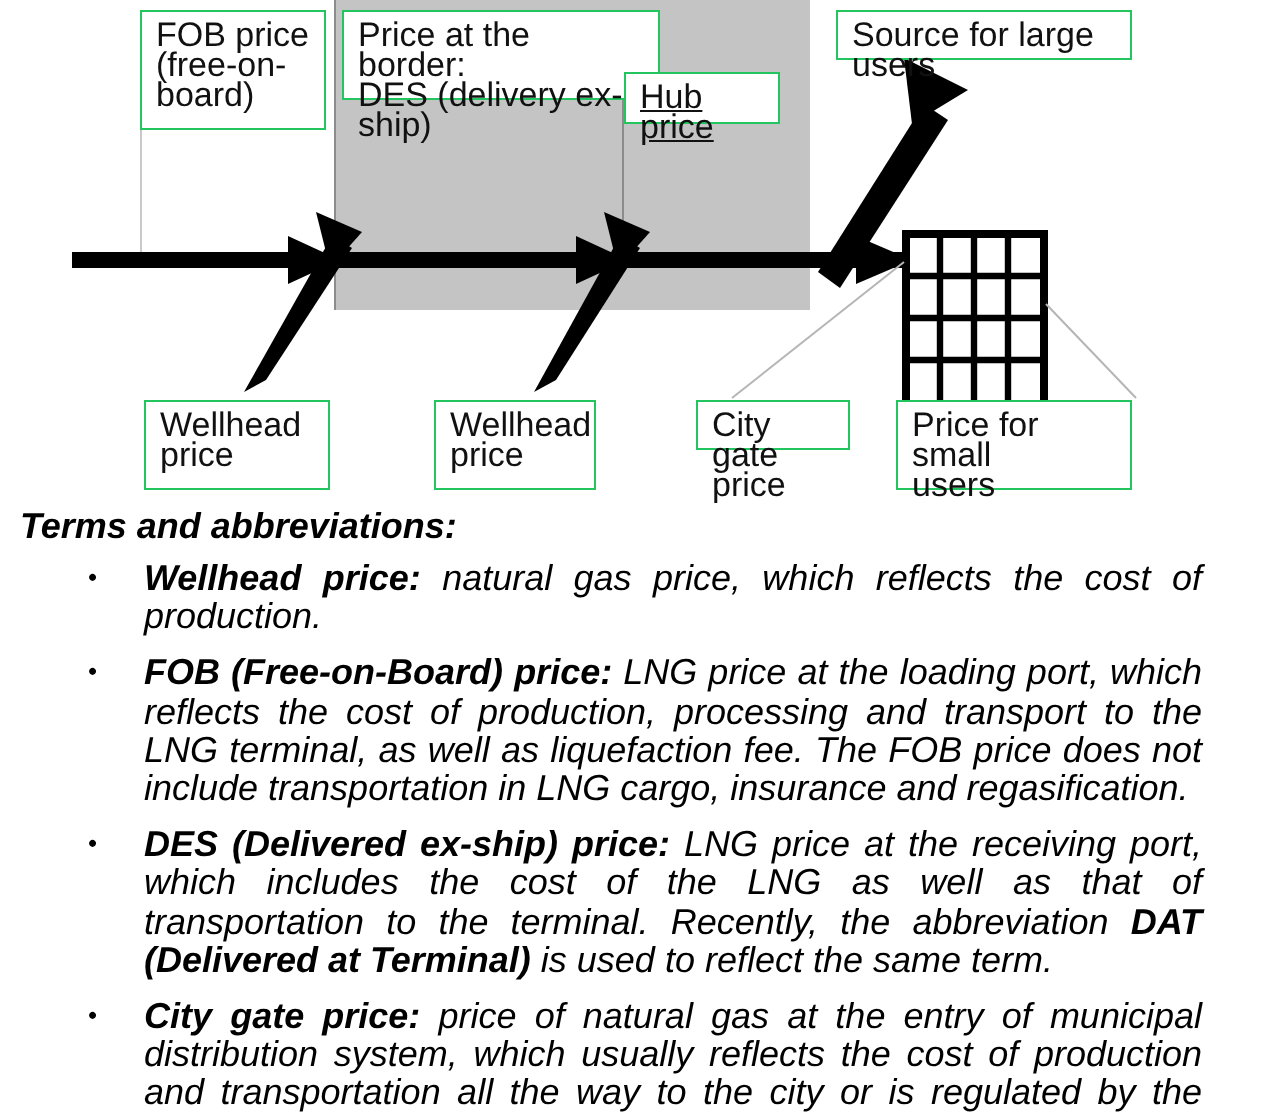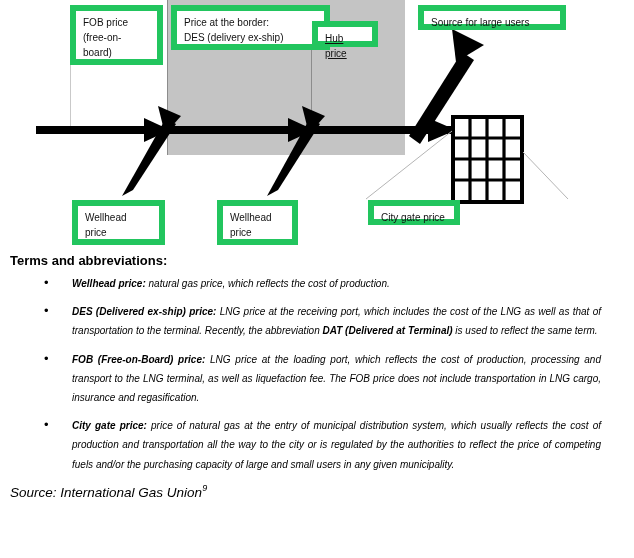--- a/index.html
+++ b/index.html
@@ -27,63 +27,64 @@
   #diagram-svg {
     position: absolute;
     left: 0;
     top: 0;
   }
 
   .node-box {
     position: absolute;
     box-sizing: border-box;
     background: #ffffff;
-    border: 6px solid #22c55e;
-    font-family: "Liberation Sans", sans-serif;
-    font-size: 10px;
+    border: 1px solid #22c55e;
+    font-family: "Liberation Sans", sans-serif;
+    font-size: 17px;
     line-height: 15px;
     color: #111111;
     padding: 4px 6px 4px 7px;
     white-space: pre-line;
   }
 
   
   #box-fob        { left: 70px;  top: 5px;   width: 93px;  height: 60px; }
   #box-border     { left: 171px; top: 5px;   width: 159px; height: 45px; }
-  #box-hub        { left: 312px; top: 21px;  width: 66px;  height: 26px; text-decoration: underline; }
+  #box-hub        { left: 312px; top: 36px;  width: 78px;  height: 26px; text-decoration: underline; }
   #box-large      { left: 418px; top: 5px;   width: 148px; height: 25px; }
   #box-wellhead-1 { left: 72px;  top: 200px; width: 93px;  height: 45px; }
   #box-wellhead-2 { left: 217px; top: 200px; width: 81px;  height: 45px; }
-  #box-citygate   { left: 368px; top: 200px; width: 92px;  height: 25px; }
+  #box-citygate   { left: 348px; top: 200px; width: 77px;  height: 25px; }
   #box-small      { left: 448px; top: 200px; width: 118px; height: 45px; }
 
   
   #doc {
     position: absolute;
     left: 0;
     top: 248px;
     width: 634px;
   }
   .terms-heading {
     font-family: "Liberation Sans", sans-serif;
+    font-style: italic;
     font-weight: bold;
-    font-size: 13px;
+    font-size: 18px;
     margin: 5px 0 6px 10px;
   }
   ul.terms-list {
     list-style: none;
     margin: 0;
     padding: 0;
   }
   ul.terms-list li {
     position: relative;
     margin: 0 33px 9px 72px;
     font-family: "Liberation Sans", sans-serif;
     font-style: italic;
-    font-size: 10px;
+    font-size: 18px;
     line-height: 19.2px;
     text-align: justify;
     text-justify: inter-word;
   }
   ul.terms-list li::before {
     content: "\2022";
     position: absolute;
     left: -28px;
     top: -1px;
     font-style: normal;
@@ -172,40 +173,42 @@
   <div class="node-box" id="box-large">Source for large users</div>
 
   <div class="node-box" id="box-wellhead-1">Wellhead
 price</div>
 
   <div class="node-box" id="box-wellhead-2">Wellhead
 price</div>
 
   <div class="node-box" id="box-citygate">City gate price</div>
 
+  <div class="node-box" id="box-small">Price for small
+users</div>
 </div>
 
 <div id="doc">
 
   <div class="terms-heading">Terms and abbreviations:</div>
 
   <ul class="terms-list">
 
     <li>
       <span class="term-name">Wellhead price:</span><span> natural gas price, which reflects the cost of production.</span>
     </li>
 
     <li>
+      <span class="term-name">FOB (Free-on-Board) price:</span><span> LNG price at the loading port, which reflects the cost of production, processing and transport to the LNG terminal, as well as liquefaction fee. The FOB price does not include transportation in LNG cargo, insurance and regasification.</span>
+    </li>
+
+    <li>
       <span class="term-name">DES (Delivered ex-ship) price:</span><span> LNG price at the receiving port, which includes the cost of the LNG as well as that of transportation to the terminal. Recently, the abbreviation </span><span class="term-inline-bold">DAT (Delivered at Terminal)</span><span> is used to reflect the same term.</span>
     </li>
 
-    <li>
-      <span class="term-name">FOB (Free-on-Board) price:</span><span> LNG price at the loading port, which reflects the cost of production, processing and transport to the LNG terminal, as well as liquefaction fee. The FOB price does not include transportation in LNG cargo, insurance and regasification.</span>
-    </li>
-
 
     <li>
       <span class="term-name">City gate price:</span><span> price of natural gas at the entry of municipal distribution system, which usually reflects the cost of production and transportation all the way to the city or is regulated by the authorities to reflect the price of competing fuels and/or the purchasing capacity of large and small users in any given municipality.</span>
     </li>
   </ul>
 
   <div class="source-line"><span>Source: International Gas Union</span><sup>9</sup></div>
 
 </div>
 

